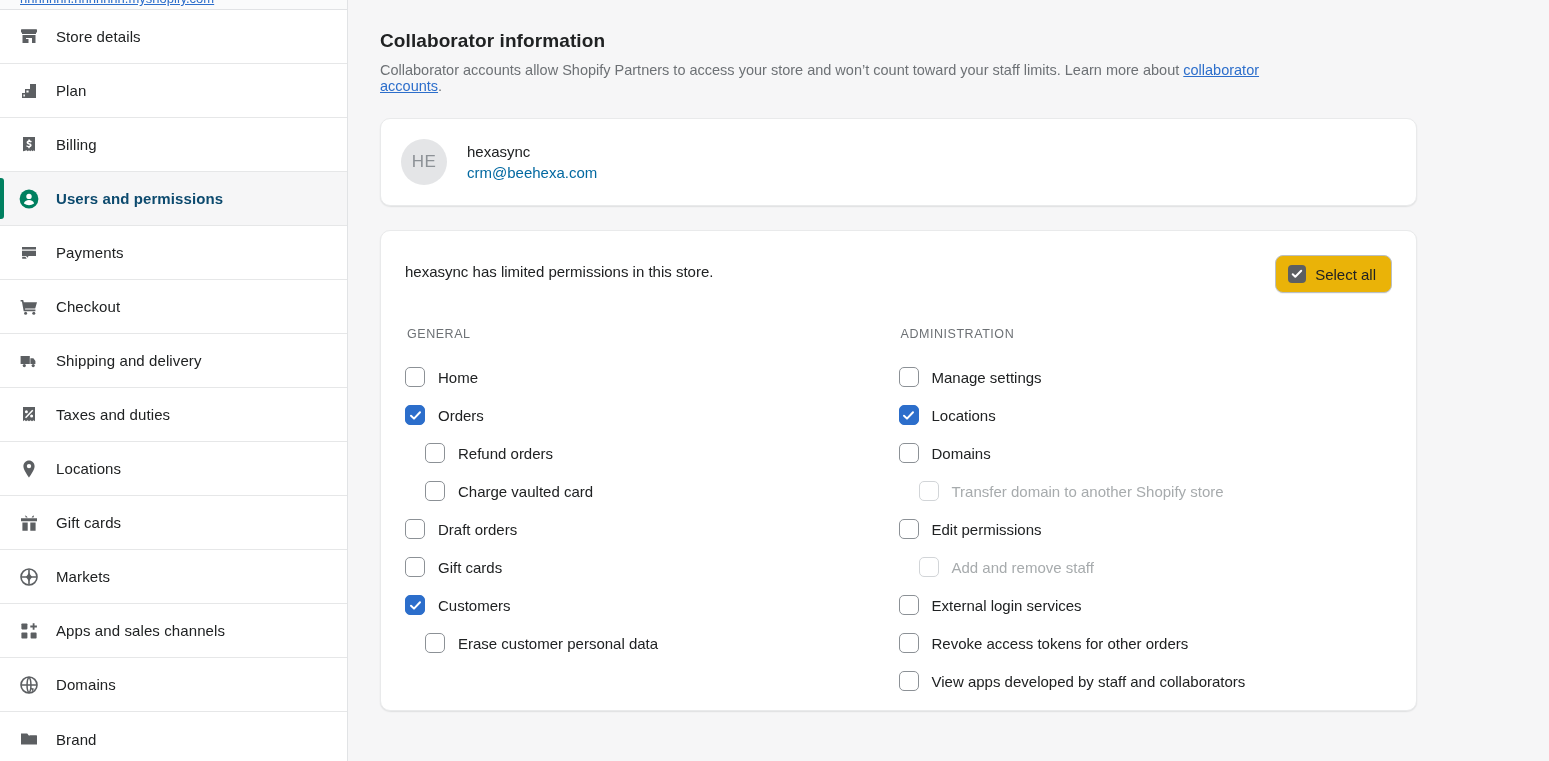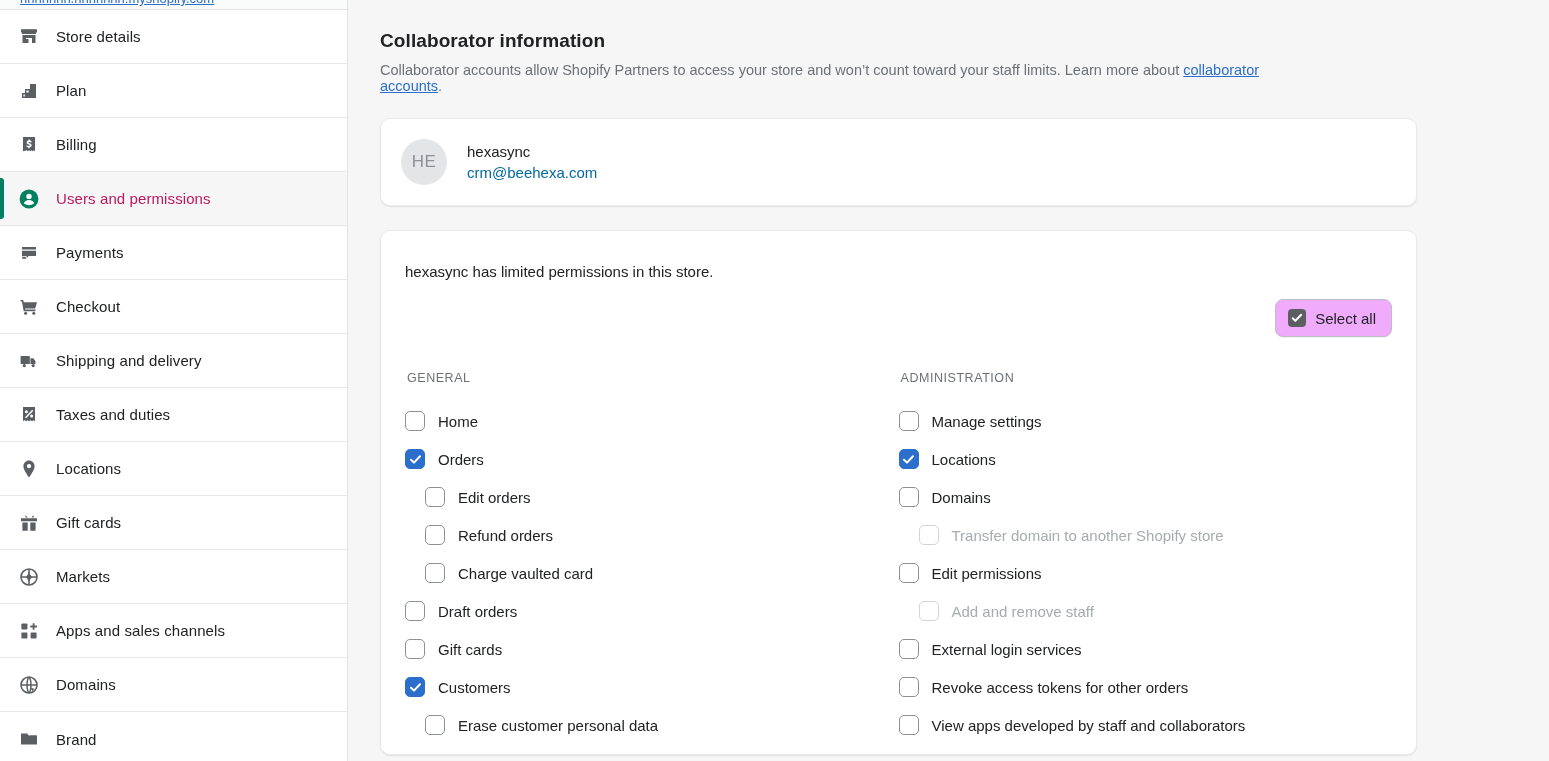--- a/index.html
+++ b/index.html
@@ -63,21 +63,21 @@
     color: #5c5f62;
     flex: none;
   }
   .nav-item .nav-label {
     font-size: 15px;
     color: #202223;
     letter-spacing: 0.1px;
     white-space: nowrap;
   }
   .nav-item.active { background: #f6f6f7; }
-  .nav-item.active .nav-label { color: #be185d; font-weight: 400; }
+  .nav-item.active .nav-label { color: #0c4a6e; font-weight: 700; }
   .nav-item.active .nav-icon { color: #008060; }
   .nav-item.active::before {
     content: "";
     position: absolute;
     left: 0; top: 6px; bottom: 6px;
     width: 4px;
     border-radius: 0 3px 3px 0;
     background: #008060;
   }
   .nav-item.partial { border-bottom: none; }
@@ -146,30 +146,29 @@
   }
   .perm-summary {
     font-size: 15px;
     color: #202223;
     padding-top: 8px;
   }
   .select-all-btn {
     display: inline-flex;
     align-items: center;
     gap: 9px;
-    background: #f0abfc;
+    background: #eab308;
     border: 1px solid #babfc3;
     border-radius: 8px;
     box-shadow: 0 1px 0 rgba(22,29,37,0.05);
     padding: 9px 15px 9px 12px;
     font-size: 15px;
     color: #202223;
     cursor: pointer;
     white-space: nowrap;
-    margin-top: 44px;
   }
   .mini-check {
     width: 18px; height: 18px;
     border-radius: 4px;
     background: #5c5f62;
     display: flex; align-items: center; justify-content: center;
     flex: none;
   }
   .mini-check svg { display: block; }
 
@@ -396,24 +395,20 @@
             <div class="check-row">
               <span class="cb checked">
                 <svg width="13" height="13" viewBox="0 0 13 13">
                   <path d="M2 6.7 L5 9.6 L11 3.3" fill="none" stroke="#ffffff" stroke-width="2" stroke-linecap="round" stroke-linejoin="round"></path>
                 </svg>
               </span>
               <span class="check-label">Orders</span>
             </div>
             <div class="check-row indent">
               <span class="cb"></span>
-              <span class="check-label">Edit orders</span>
-            </div>
-            <div class="check-row indent">
-              <span class="cb"></span>
               <span class="check-label">Refund orders</span>
             </div>
             <div class="check-row indent">
               <span class="cb"></span>
               <span class="check-label">Charge vaulted card</span>
             </div>
             <div class="check-row">
               <span class="cb"></span>
               <span class="check-label">Draft orders</span>
             </div>

